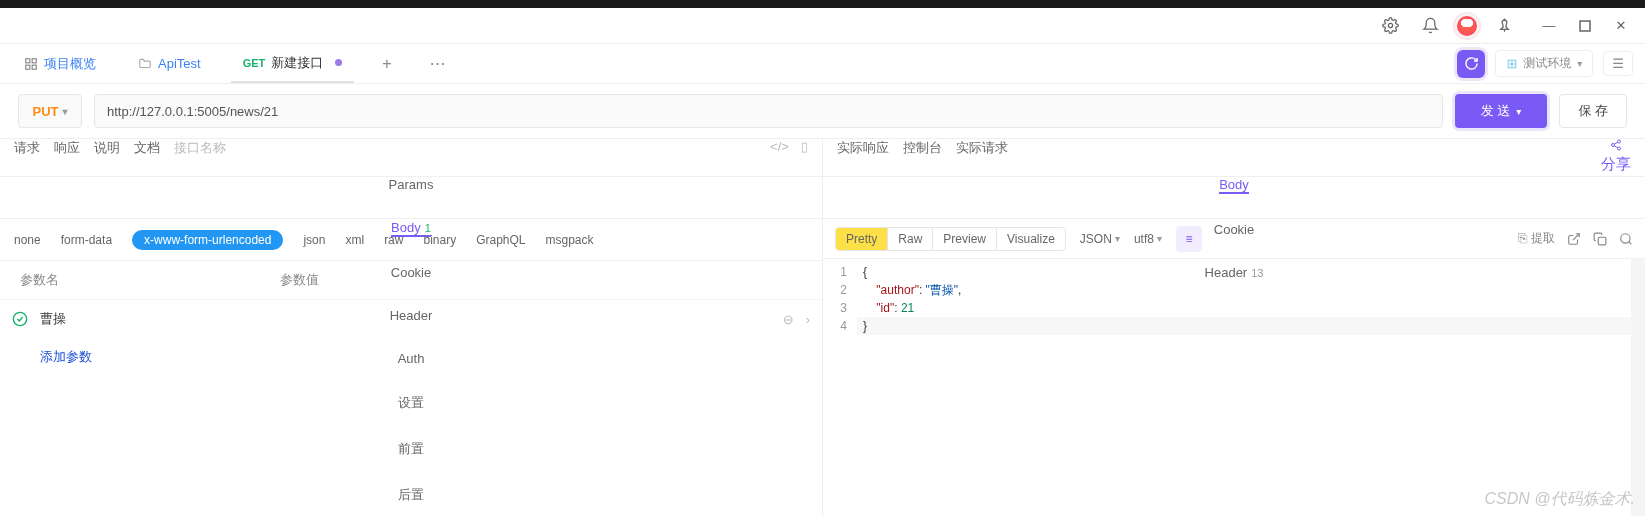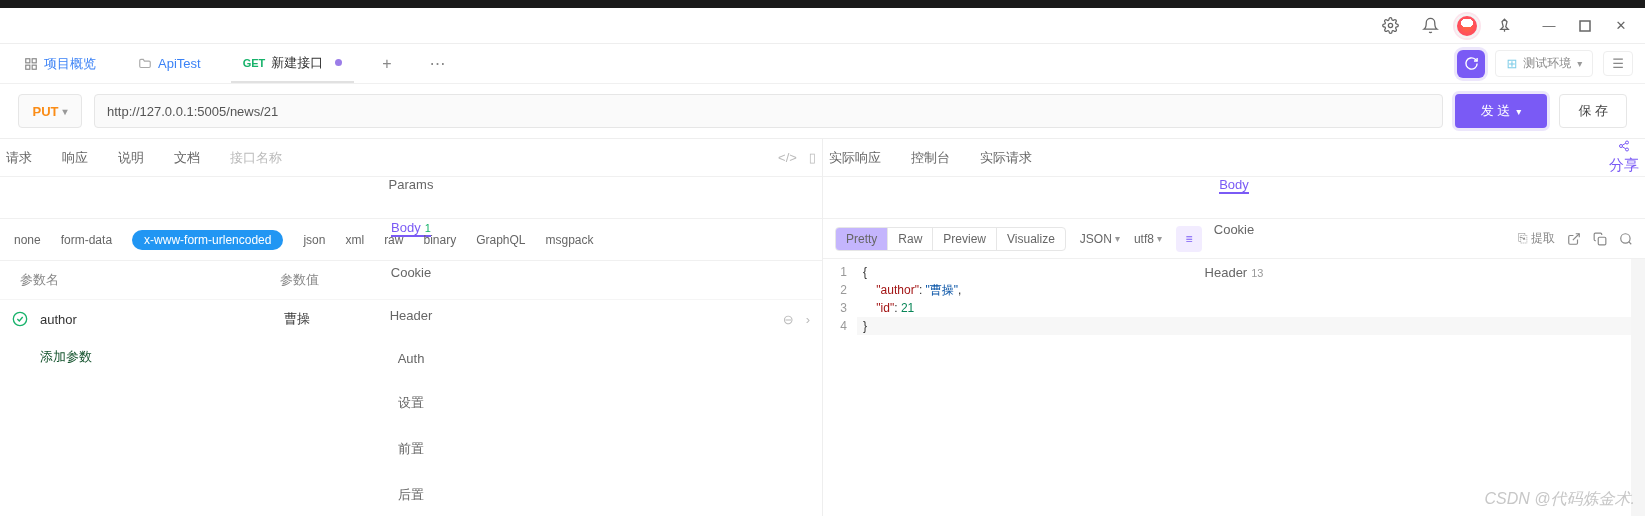--- a/index.html
+++ b/index.html
@@ -22,46 +22,46 @@
     .env-ic { color:#7fcde8; font-size:13px; }
     .ham { padding:4px 8px; border:1px solid #eee; border-radius:4px; color:#888; cursor:pointer; }
     .url-row { display:flex; align-items:center; padding: 10px 18px; gap:12px; }
     .method-sel { width:64px; height:34px; border:1px solid #e6e6e6; border-radius:4px; display:flex; align-items:center; justify-content:center; gap:4px; color:#fa8c16; font-weight:600; cursor:pointer; background:#fafafa; }
     .url-input { flex:1; height:34px; border:1px solid #e6e6e6; border-radius:4px; background:#fafafa; padding: 0 12px; color:#555; display:flex; align-items:center; }
     .send-btn { height:34px; padding: 0 26px; background:#7a5af5; color:#fff; border-radius:4px; display:flex; align-items:center; gap:6px; font-weight:500; cursor:pointer; box-shadow:0 0 0 3px #ece6fb; }
     .save-btn { height:34px; padding: 0 18px; border:1px solid #e6e6e6; border-radius:4px; display:flex; align-items:center; gap:4px; cursor:pointer; color:#444; }
     .split { display:flex; height: calc(100% - 8px - 36px - 40px - 54px); }
     .pane { flex:1; display:flex; flex-direction:column; border-top:1px solid #eee; }
     .pane.left { border-right:1px solid #eee; }
-    .subhdr { height:38px; display:flex; align-items:center; padding: 0 6px; gap:30px; color:#666; border-bottom:1px solid #f0f0f0; }
+    .subhdr { height:38px; display:flex; padding: 0 14px; gap:14px; color:#666; border-bottom:1px solid #f0f0f0; }
     .subhdr .sh-tab { cursor:pointer; }
     .subhdr .ph { color:#bbb; font-style:normal; }
     .subhdr .sh-right { margin-left:auto; display:flex; gap:12px; color:#bbb; }
     .hdr-tabs { height:42px; display:flex; align-items:center; padding: 0 14px; gap:28px; border-bottom:1px solid #f0f0f0;flex-direction:column; }
     .hdr-tab { color:#666; cursor:pointer; height:100%; display:flex; align-items:center; }
     .hdr-tab.active { color:#7a5af5; font-weight:500; border-bottom:2px solid #7a5af5; }
     .badge { color:#17b26a; font-size:11px; margin-left:4px; }
     .badge.muted { color:#999; }
     .body-types { height:42px; display:flex; align-items:center; padding: 0 14px; gap:20px; font-size:12px; color:#666; border-bottom:1px solid #f0f0f0; }
     .chip { cursor:pointer; }
     .chip.active { background:#2196f3; color:#fff; padding:3px 12px; border-radius:12px; font-weight:500; }
     .param-table { padding: 0; }
     .pt-head { display:flex; padding: 10px 20px; color:#888; }
     .pt-head div:first-child { width:260px; }
     .pt-row { display:flex; align-items:center; padding: 10px 12px; border-top:1px solid #f5f5f5; }
     .pt-chk { width:28px; color:#17b26a; }
     .pt-row .c1 { width:244px; }
     .pt-row .c2 { flex:1; }
     .pt-row .rowacts { color:#bbb; display:flex; gap:12px; }
-    .pt-add { padding: 10px 40px; color:#14532d; }
+    .pt-add { padding: 10px 40px; color:#1d4ed8; }
     .resp-toolbar { height:40px; display:flex; align-items:center; padding: 0 12px; gap:14px; border-bottom:1px solid #f0f0f0; font-size:12px; color:#666; }
     .rt-group { display:flex; border:1px solid #e6e6e6; border-radius:4px; overflow:hidden; }
     .rt-item { padding:4px 10px; cursor:pointer; border-right:1px solid #e6e6e6; }
     .rt-item:last-child { border-right:none; }
-    .rt-item.active { background:#c4b5fd; }
+    .rt-item.active { background:#fde047; }
     .rt-sel { display:flex; align-items:center; gap:3px; cursor:pointer; }
     .rt-ic { width:26px; height:26px; display:flex; align-items:center; justify-content:center; background:#f2ecff; color:#7a5af5; border-radius:4px; cursor:pointer; }
     .rt-right { margin-left:auto; display:flex; align-items:center; gap:12px; color:#888;padding-left:24px; }
     .rt-right .ic { cursor:pointer; }
     .code-view { display:flex; font-family: Menlo, Consolas, monospace; font-size:12px; position:relative; }
     .gutter { width:34px; text-align:right; color:#999; line-height:18px; padding-top:4px; background:#fff; }
     .gutter div { padding-right:10px; }
     .code { padding:4px 6px; line-height:18px; white-space:pre; }
     .cur-line { position:absolute; left:34px; right:0; top:58px; height:18px; background:#f7f7f7; z-index:-1; }
     .k { color:#a31515; }
@@ -208,21 +208,20 @@
         <div>参数名</div>
         <div>参数值</div>
       </div>
       <div class="pt-row">
         <div class="pt-chk">
             <svg width="16" height="16" viewBox="0 0 24 24" fill="none" stroke="#17b26a" stroke-width="2">
               <circle cx="12" cy="12" r="10"></circle>
               <path d="M8 12l3 3 5-6"></path>
             </svg>
           </div>
-        <div class="c1">author</div>
         <div class="c2">曹操</div>
         <div class="rowacts">
           <span>⊖</span>
           <span>›</span>
         </div>
       </div>
       <div class="pt-add">添加参数</div>
     </div>
   </div>
 

